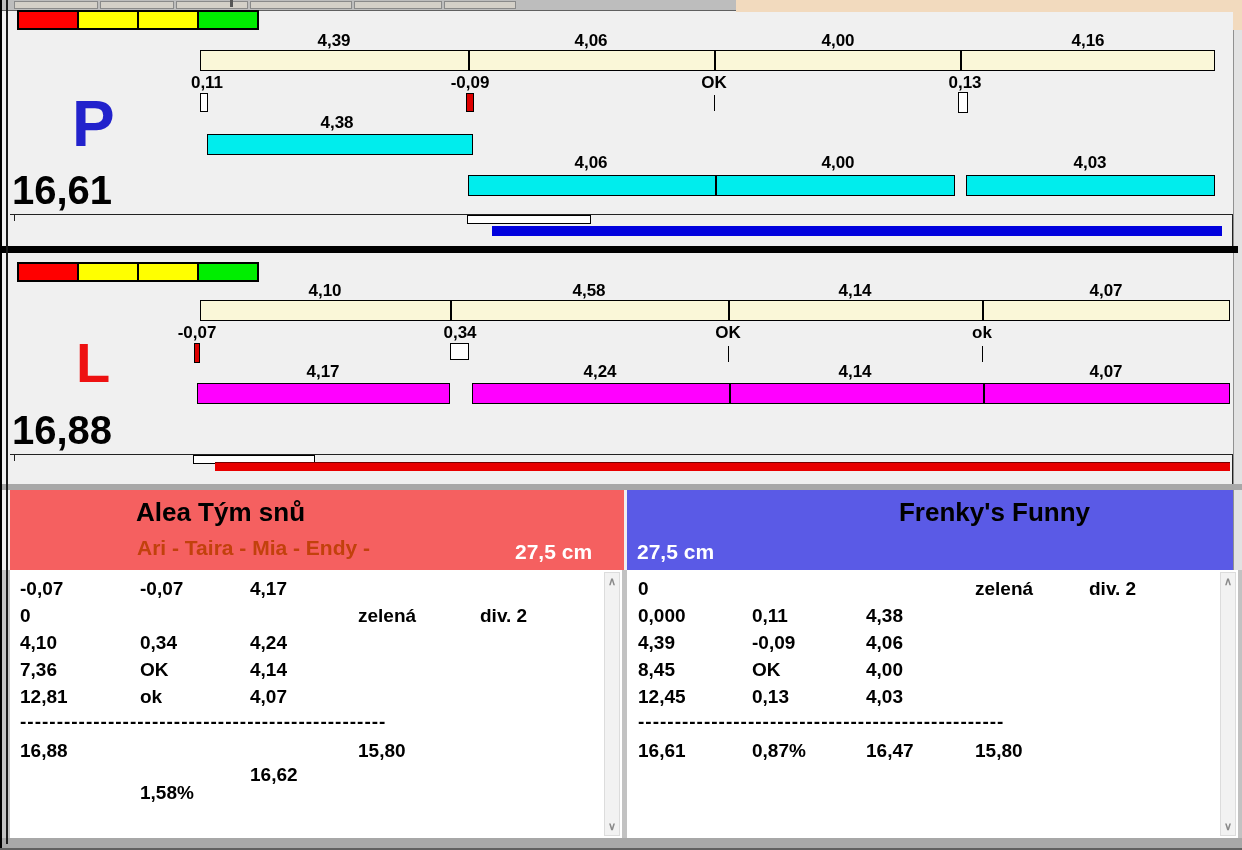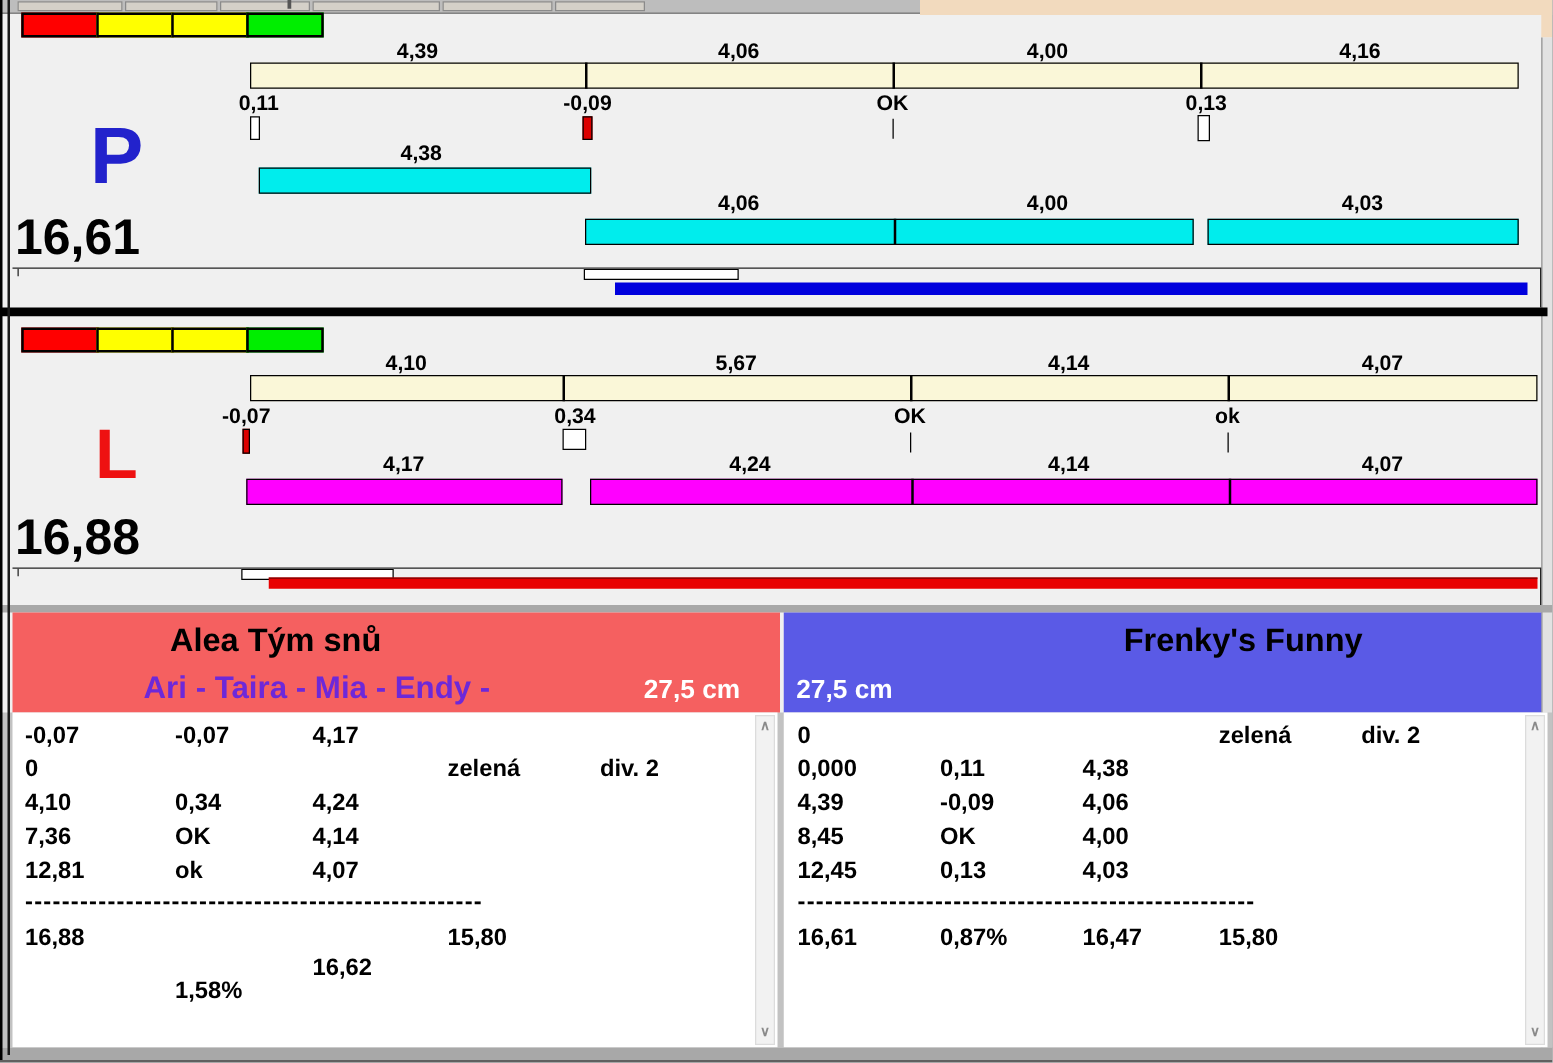--- a/index.html
+++ b/index.html
@@ -17,21 +17,21 @@
   .vdiv{position:absolute;top:-1px;bottom:-1px;width:2px;background:#000;}
   .mark{position:absolute;border:1px solid #000;box-sizing:border-box;background:#FFF;}
   .tick{position:absolute;width:1px;background:#000;}
   .sq{position:absolute;border:2px solid #000;box-sizing:border-box;height:20px;width:62px;}
   .subline{position:absolute;height:0;border-top:1px solid #222;}
   .sb{position:absolute;width:16px;background:#F2F2F2;border:1px solid #DCDCDC;box-sizing:border-box;}
   .caret{position:absolute;left:50%;transform:translateX(-50%);color:#8a8a8a;
          font-size:11px;line-height:11px;font-weight:bold;}
   .bigletter{position:absolute;font-weight:bold;line-height:1;}
   .paneltitle{position:absolute;text-align:center;font-weight:bold;font-size:26px;color:#000;}
-  .panelsub{position:absolute;text-align:center;font-weight:bold;font-size:25px;color:#6d28d9;}
+  .panelsub{position:absolute;text-align:center;font-weight:bold;font-size:21px;color:#c2410c;}
   .heightlbl{position:absolute;font-weight:bold;font-size:21px;color:#FFF;}
   .seg{position:absolute;top:1px;height:8px;background:#D4D0C8;border:1px solid #8a8a8a;box-sizing:border-box;}
 </style>
 </head>
 <body>
 
 <div class="screen">
 
   <div class="s" style="left:0;top:0;width:1242px;height:10px;background:#BDBDBD"></div>
   <div class="seg" style="left:14px;width:84px"></div>
@@ -96,21 +96,21 @@
 
   <div class="sq" style="left:17px;top:262px;background:#FF0000"></div>
   <div class="sq" style="left:77px;top:262px;background:#FFFF00"></div>
   <div class="sq" style="left:137px;top:262px;background:#FFFF00"></div>
   <div class="sq" style="left:197px;top:262px;background:#00EE00"></div>
 
   <span class="bigletter" style="left:76px;top:335px;font-size:56px;color:#EE1111">L</span>
   <span class="bigletter" style="left:12px;top:410px;font-size:40px;color:#000">16,88</span>
 
   <span class="lbl" style="left:325px;top:282px">4,10</span>
-  <span class="lbl" style="left:589px;top:282px">5,67</span>
+  <span class="lbl" style="left:589px;top:282px">4,58</span>
   <span class="lbl" style="left:855px;top:282px">4,14</span>
   <span class="lbl" style="left:1106px;top:282px">4,07</span>
 
   <div class="bar cream" style="left:200px;top:300px;width:1030px;height:21px">
     <div class="vdiv" style="left:249px"></div>
     <div class="vdiv" style="left:527px"></div>
     <div class="vdiv" style="left:781px"></div>
   </div>
 
   <span class="lbl" style="left:197px;top:324px">-0,07</span>

